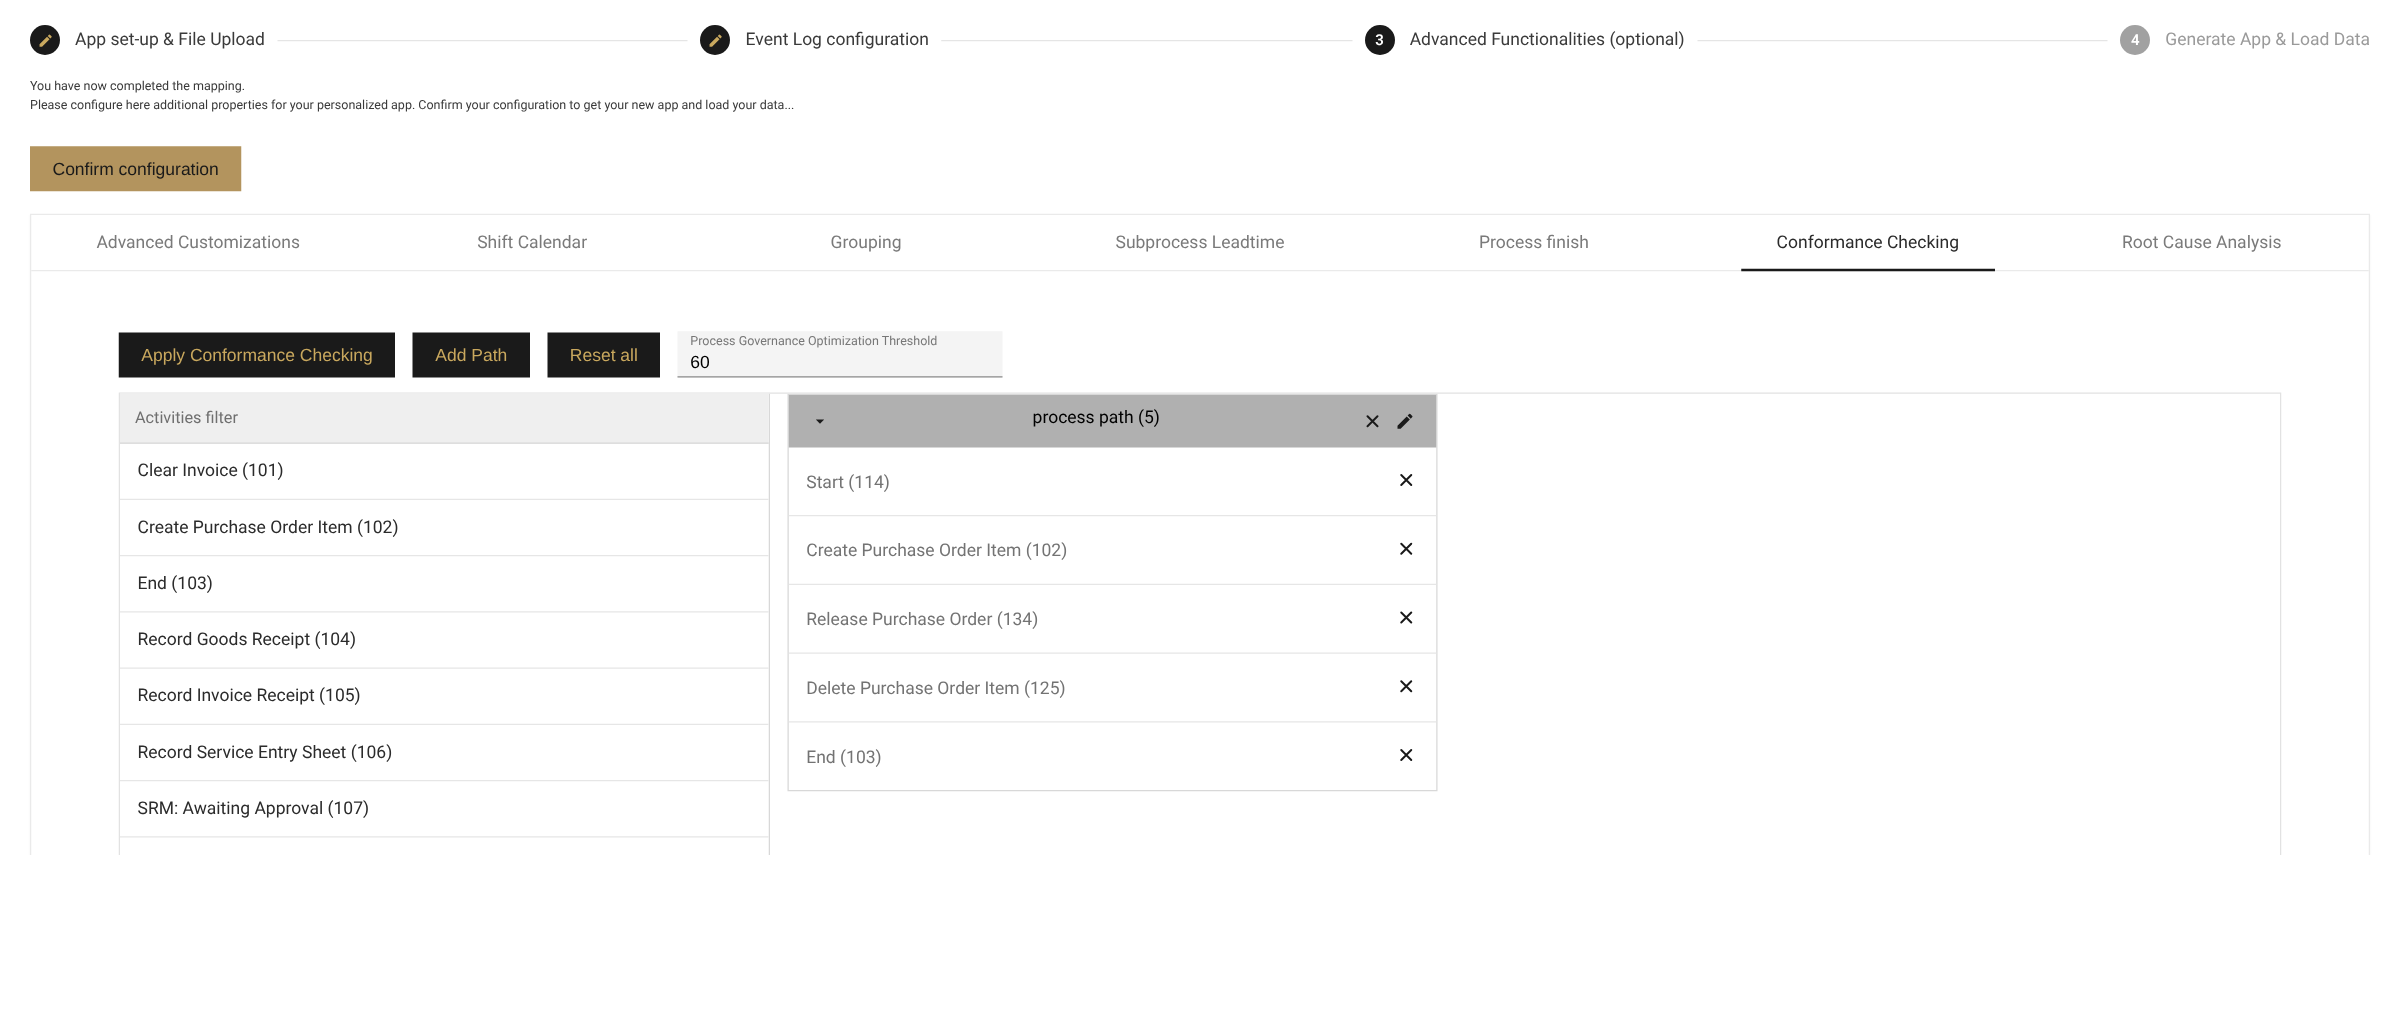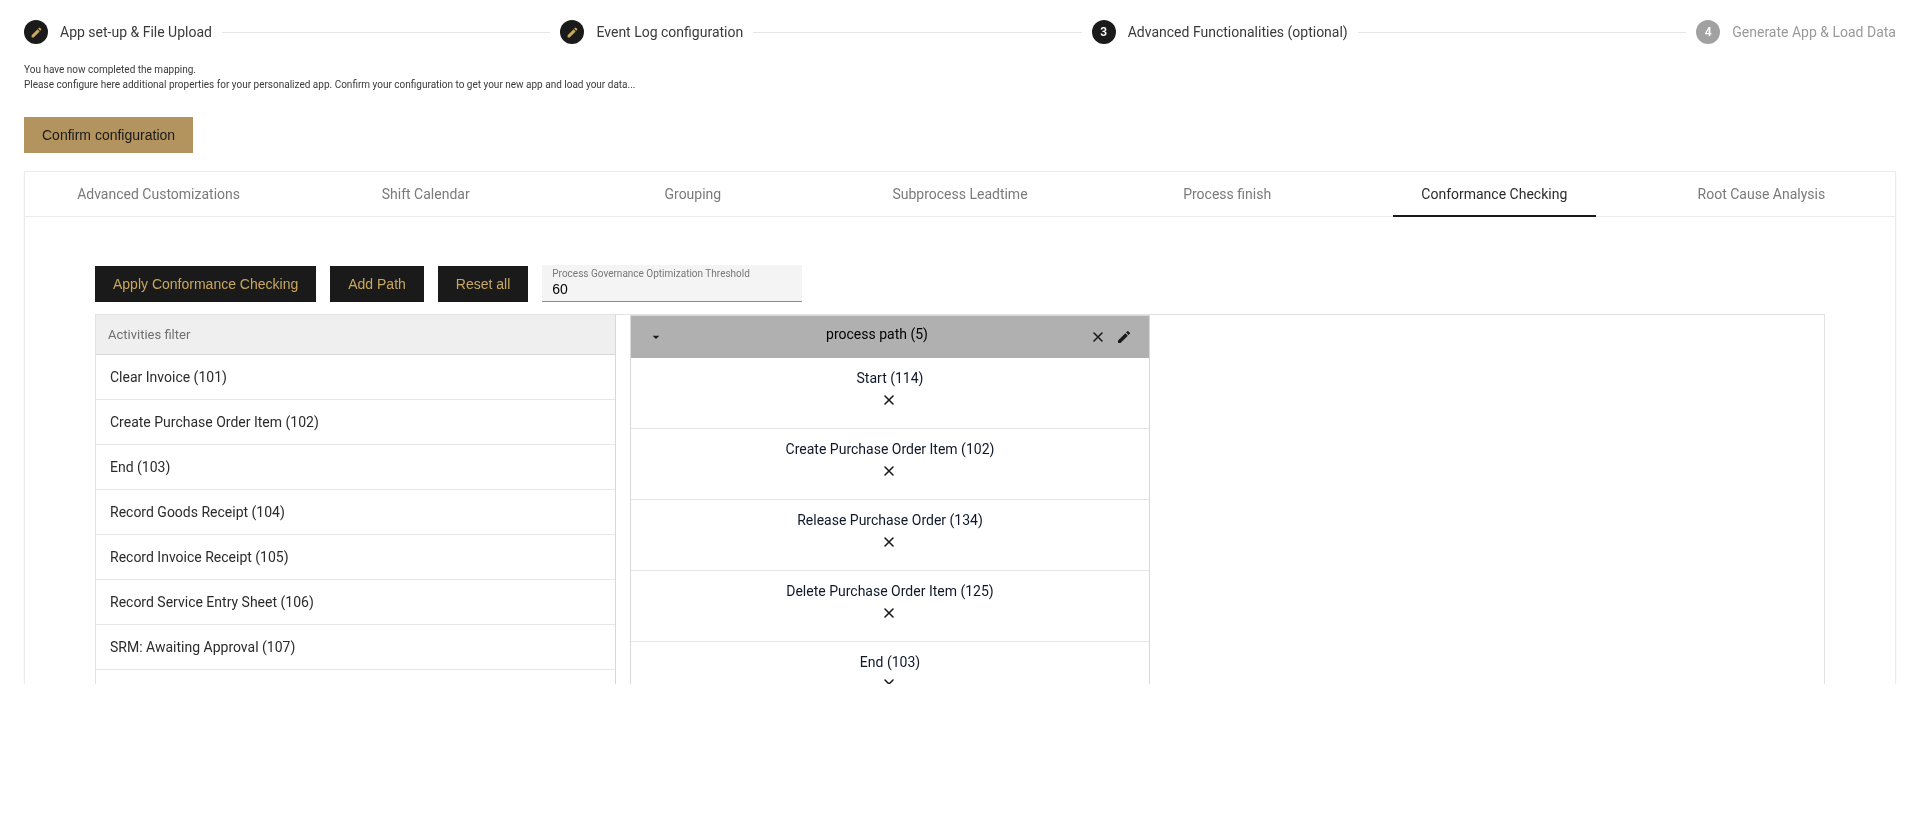--- a/index.html
+++ b/index.html
@@ -204,25 +204,24 @@
     display: flex; align-items: center; justify-content: center;
     cursor: pointer;
     color: #1a1a1a;
   }
   .icon-btn svg { display:block; }
 
   .path-row {
     border-bottom: 1px solid #e6e6e6;
     padding: 12px 14px 18px 14px;
     font-size: 14px;
-    color: #0f172a;
-    display: flex;
-    align-items: center;
+    color: #737373;
+    display: flex;
+    align-items: flex-end;
     justify-content: space-between;
-    flex-direction: column;
   }
   .path-row .remove {
     cursor: pointer;
     width: 18px; height: 18px;
     margin-top: 6px;
     color: #1a1a1a;
   }
   .path-row:last-child { border-bottom: none; }
 
   

